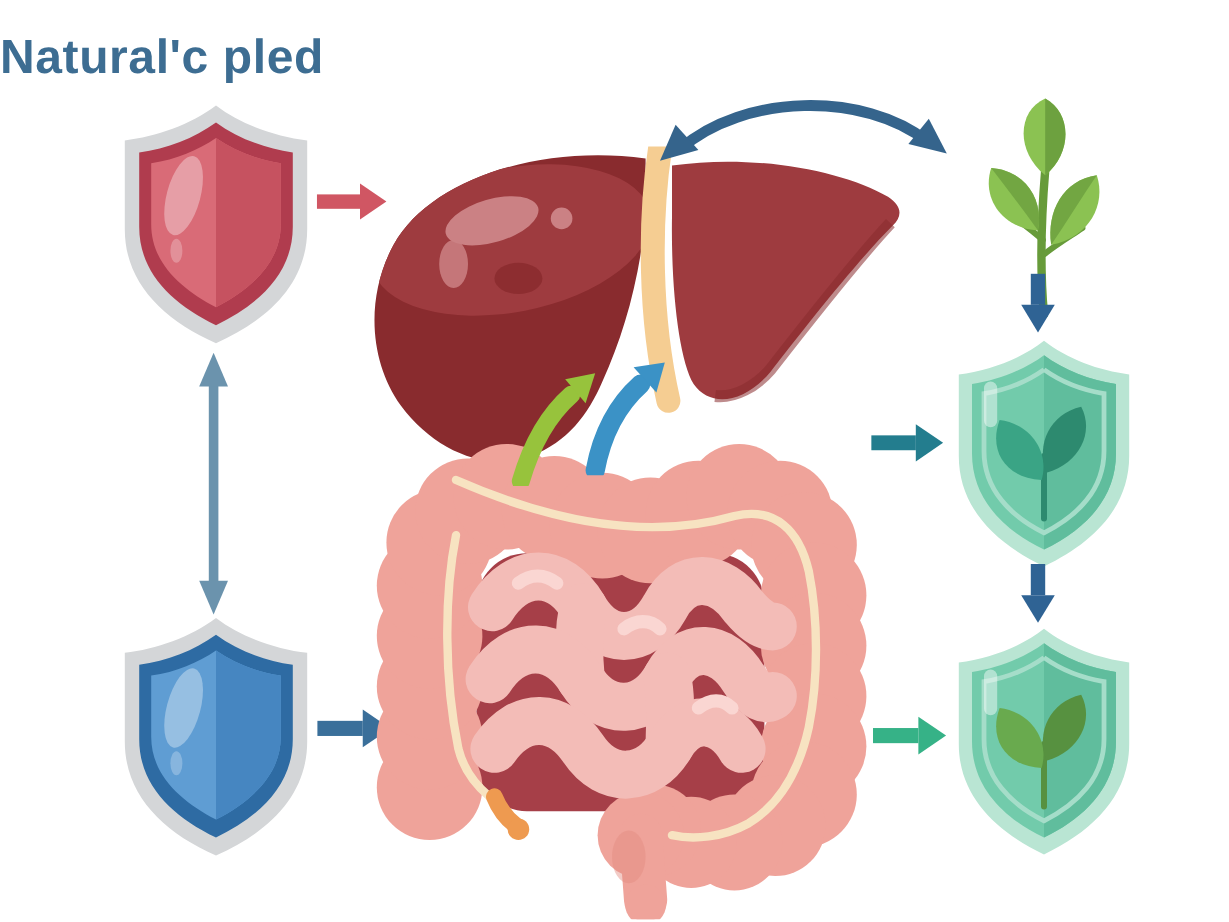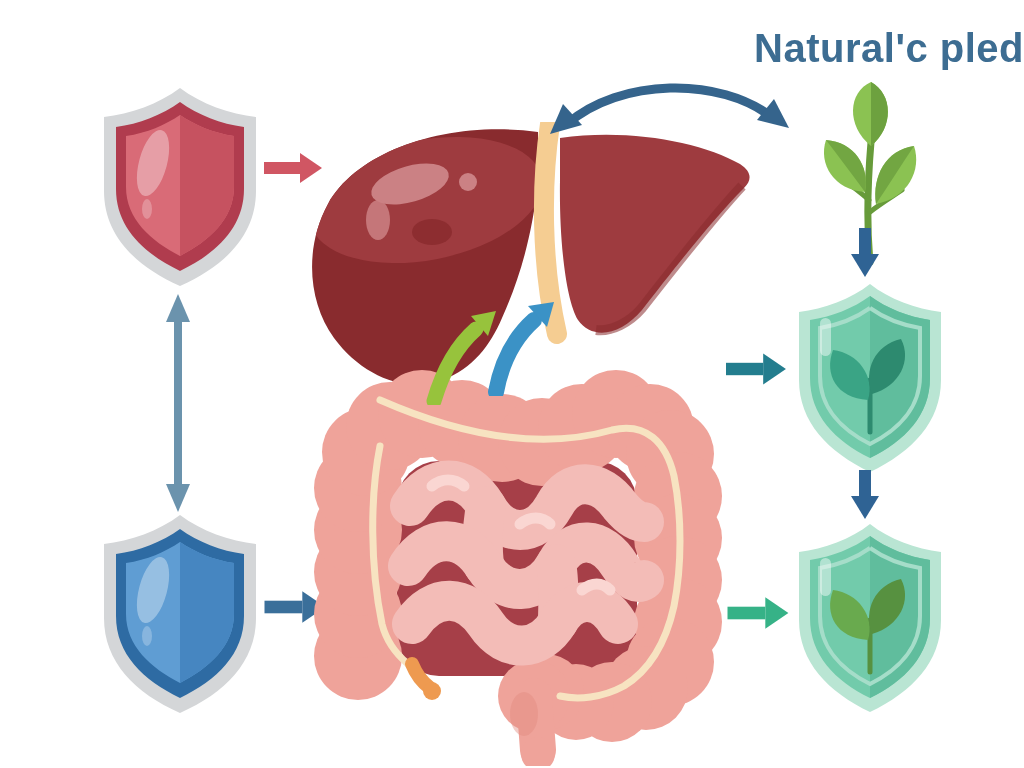--- a/index.html
+++ b/index.html
@@ -1,19 +1,19 @@
 <!DOCTYPE html>
 <html style="--bg: #ffffff; --title-text: #3d6d92; --steel-arrow: #35648c; --steel-arrow-light: #6b93ad; --down-arrow: #2f6394; --red-arrow: #d05663; --blue-arrow: #3a6f9a; --teal-arrow: #237d8e; --emerald-arrow: #36b287; --lime-arrow: #97c33c; --sky-arrow: #3b92c6; --shield-silver: #d4d6d8; --shield-red-border: #b03c4e; --shield-red-fill: #d96b77; --shield-red-fill-dark: #c65260; --shield-blue-border: #2e6ba3; --shield-blue-fill: #5f9dd3; --shield-blue-fill-dark: #4686c1; --green-shield-outer: #b9e5d3; --green-shield-fill: #72cbab; --green-shield-fill-dark: #60bd9d; --green-shield-line: #a5ddc9; --sprout-teal-light: #3aa485; --sprout-teal-dark: #2d8a6f; --sprout-green-light: #69aa4e; --sprout-green-dark: #579140; --plant-leaf-light: #8bc252; --plant-leaf-dark: #6da13f; --plant-stem: #679b3a; --liver-dark: #892b2e; --liver-mid: #9e3b3f; --liver-gloss: #cb8184; --liver-band: #f5cd92; --colon: #efa39a; --colon-shade: #e28b80; --colon-line: #f7e3c1; --intestine-bg: #a63f48; --small-intestine: #f3bcb7; --small-intestine-hilite: #fad6d2; --appendix: #ee9a50;"><head>
 <meta charset="utf-8">
 <style>
   html,body{margin:0;padding:0;background:#fff;}
   #stage{position:relative;width:1024px;height:768px;background:var(--bg,#fff);overflow:hidden;
          font-family:"Liberation Sans",sans-serif;}
   .abs{position:absolute;}
-  #diagram-title{left:0;right:0;top:26px;text-align:right;
+  #diagram-title{left:0;right:0;top:26px;text-align:left;
     font-size:40px;font-weight:bold;letter-spacing:0.5px;color:var(--title-text);}
   svg{display:block;}
 </style>
 </head>
 <body>
 
 <div id="stage">
 
   <div id="diagram-title" class="abs">Natural'c pled</div>
 

